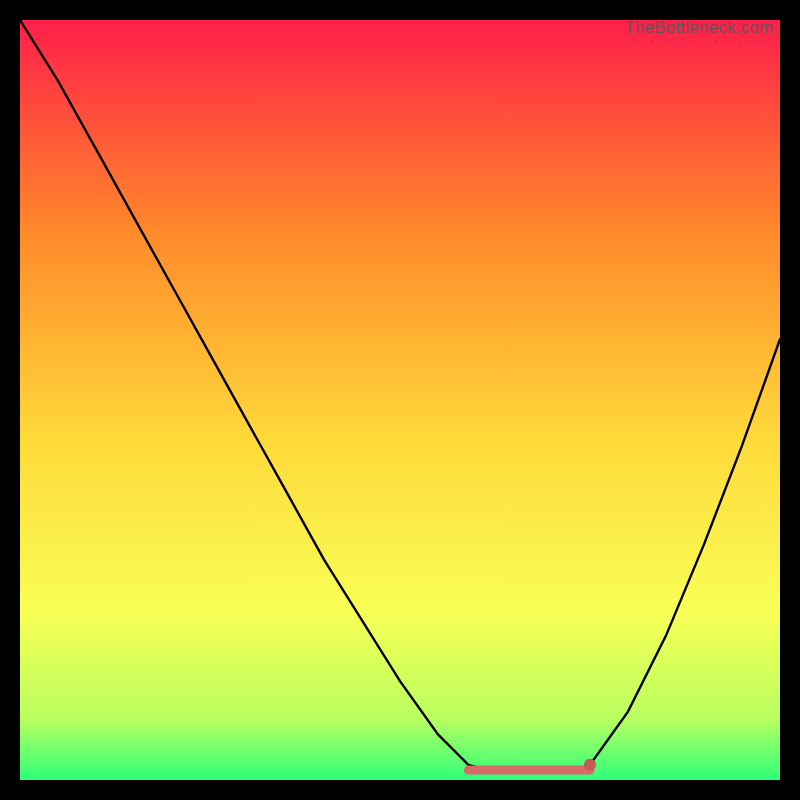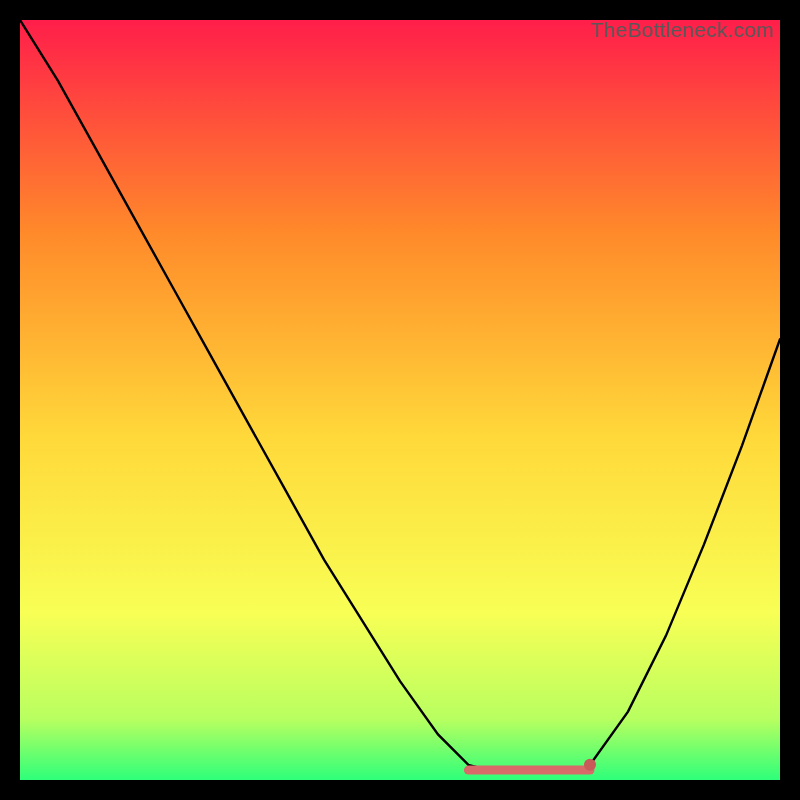--- a/index.html
+++ b/index.html
@@ -24,21 +24,21 @@
     left: 0;
     top: 0;
     width: 760px;
     height: 760px;
   }
   .watermark {
     position: absolute;
     top: -2px;
     right: 6px;
     color: #585858;
-    font-size: 21px;
+    font-size: 17px;
     font-weight: 500;
     letter-spacing: 0.2px;
   }
   svg.curve {
     position: absolute;
     left: 0;
     top: 0;
     width: 760px;
     height: 760px;
   }

